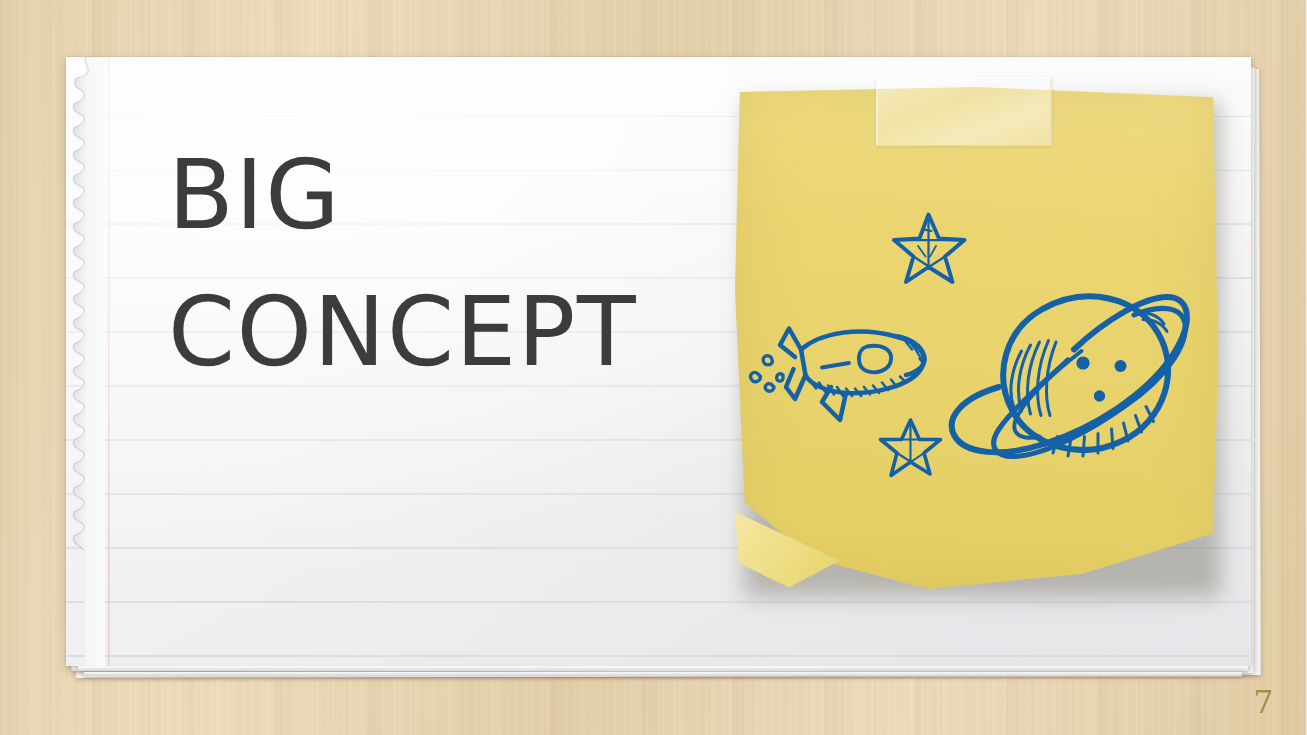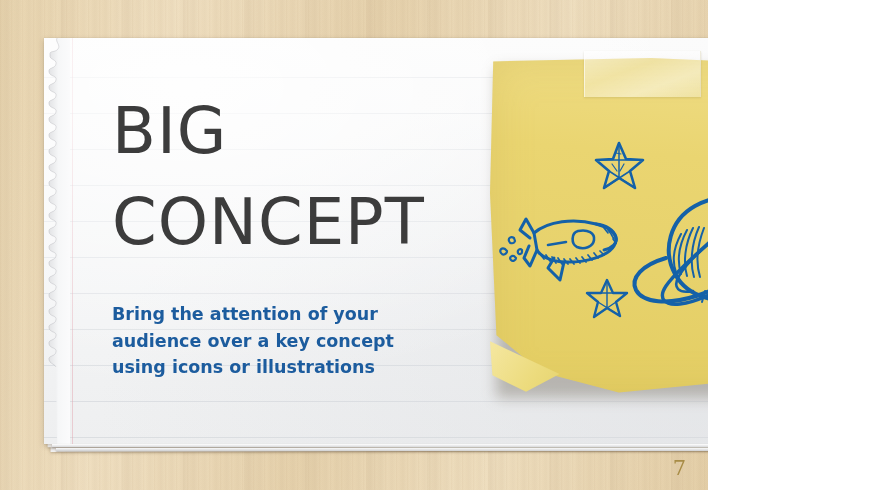--- a/index.html
+++ b/index.html
@@ -7,21 +7,21 @@
     padding: 0;
     width: 871px;
     height: 490px;
     overflow: hidden;
     font-family: "Liberation Sans", sans-serif;
   }
 
   
   #slide {
     position: relative;
-    width: 708px;
+    width: 871px;
     height: 490px;
     background:
       repeating-linear-gradient(90deg,
         rgba(180,150,110,0.10) 0px,
         rgba(180,150,110,0.00) 2px,
         rgba(210,185,145,0.08) 4px,
         rgba(160,130,95,0.06) 7px,
         rgba(180,150,110,0.00) 11px),
       repeating-linear-gradient(90deg,
         rgba(150,120,85,0.07) 0px,
@@ -236,21 +236,20 @@
       c1,5 8,3 7,8 c-1,5 -8,3 -7,8 c1,5 8,3 7,8 c-1,5 -8,3 -7,8
       c1,4 6,4 7,7"></path>
   </svg>
 
   <div class="edge-line edge-a"></div>
   <div class="edge-line edge-b"></div>
 
   <div id="title">BIG
 CONCEPT</div>
 
-  <div id="subtitle">Bring the attention of your audience over a key concept using icons or illustrations</div>
 
   <div id="note-wrap">
     <div id="note-shadow"></div>
     <div id="note"></div>
     <div id="note-curl"></div>
     <div id="tape"></div>
 
     <svg id="doodle" width="322" height="338" viewBox="0 0 322 338">
       <g fill="none" stroke="#1461a8" stroke-linecap="round" stroke-linejoin="round">
 

